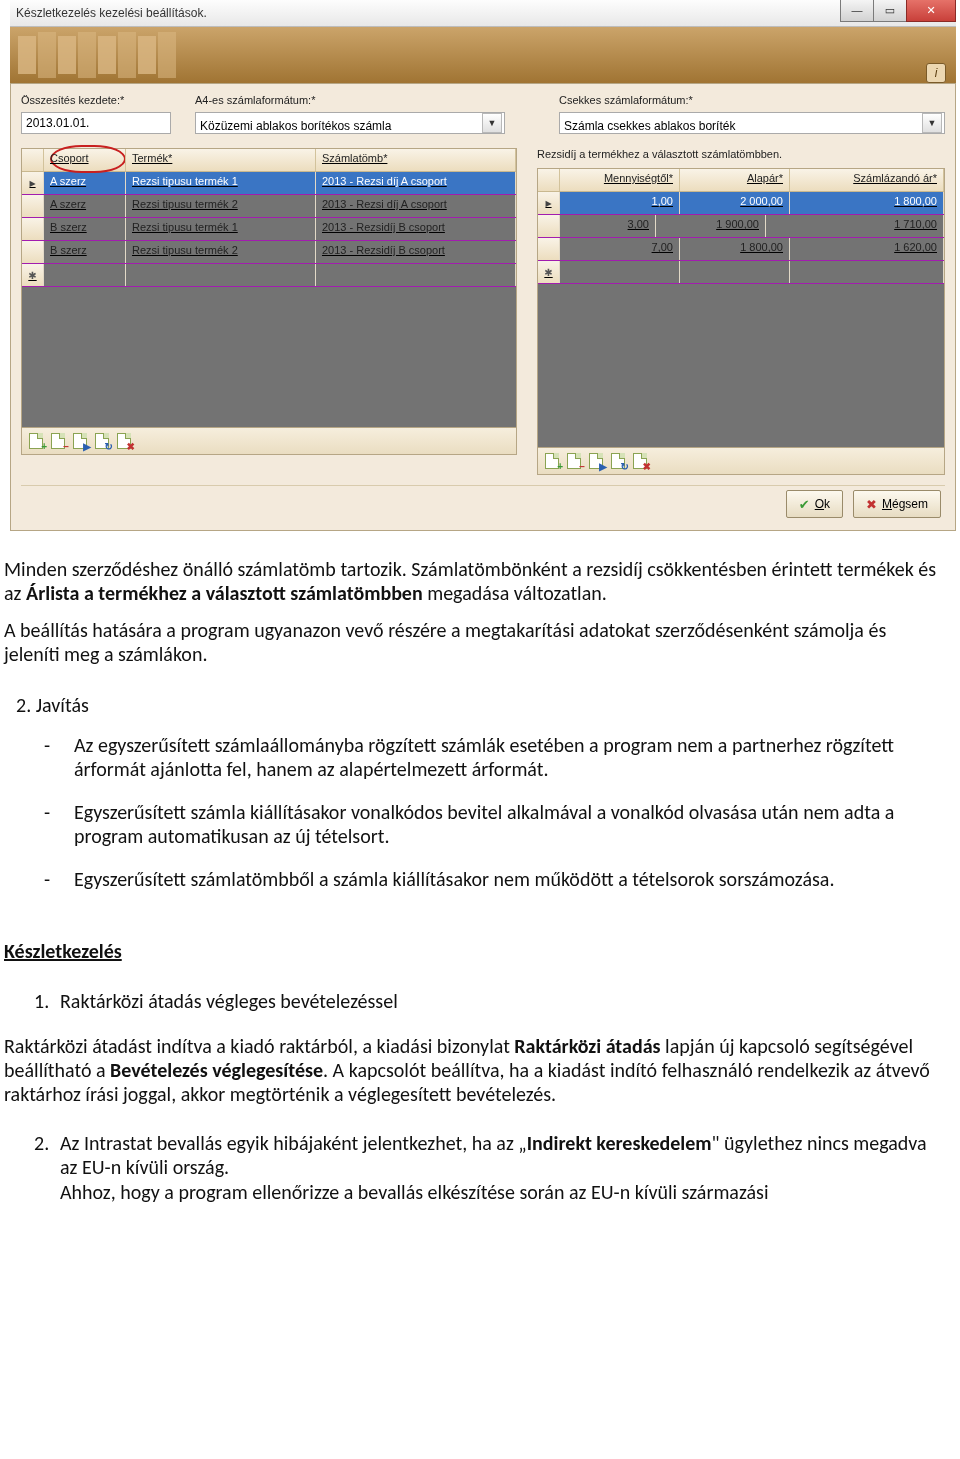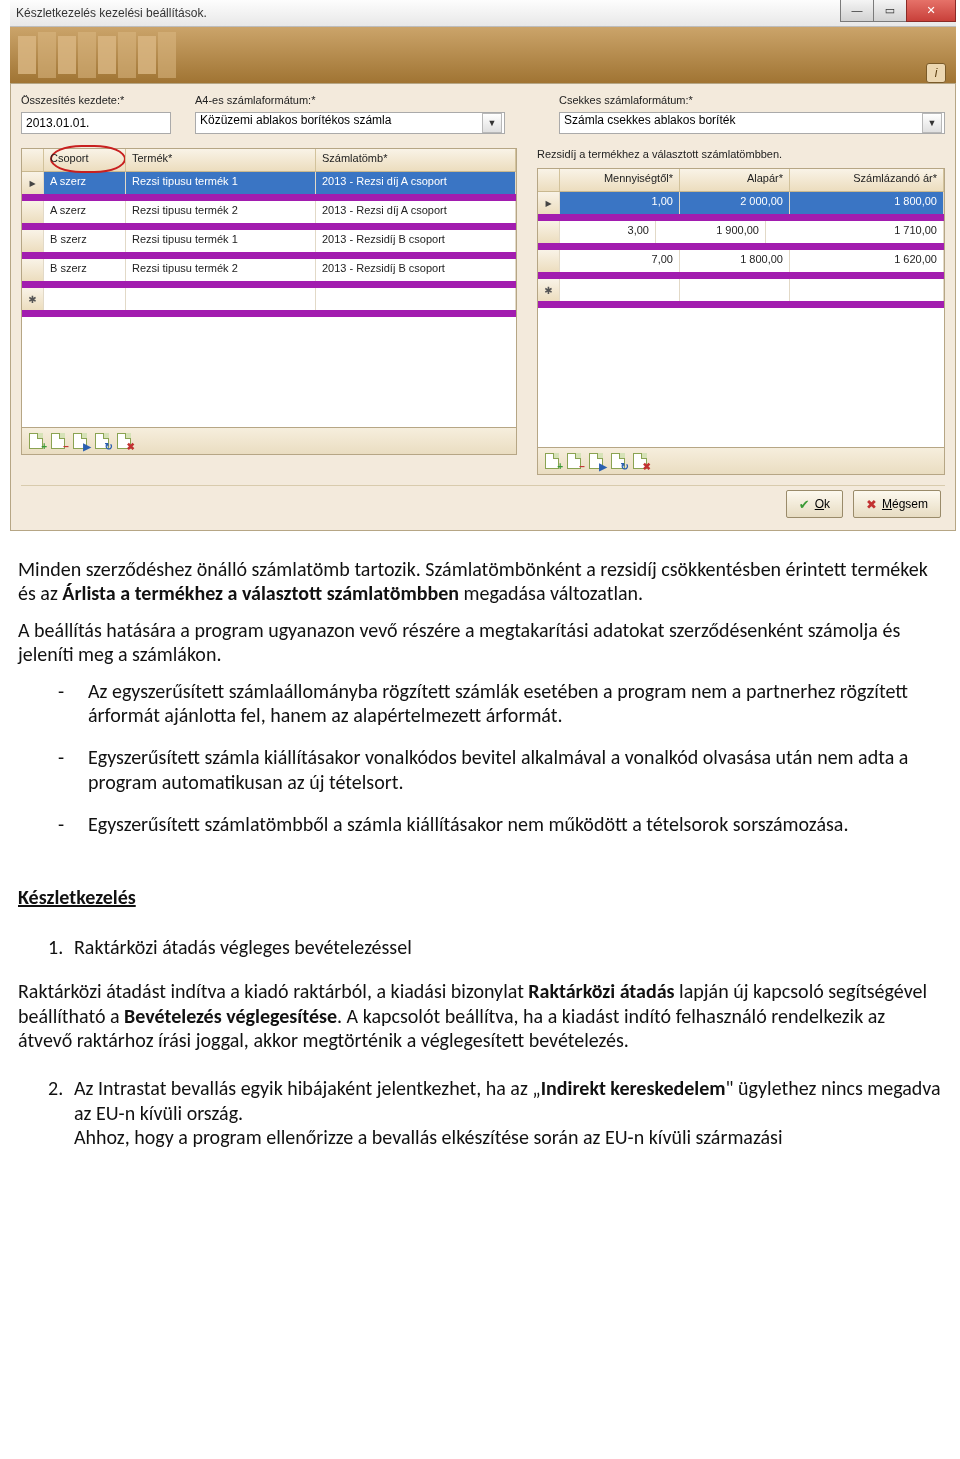--- a/index.html
+++ b/index.html
@@ -106,21 +106,21 @@
     box-sizing: border-box;
     font-size: 12px;
     display: flex;
     align-items: center;
   }
   .combo {
     height: 22px;
     border: 1px solid #aaa;
     background: #fff;
     display: flex;
-    align-items: flex-start;
+    align-items: flex-end;
     padding: 0 4px;
     box-sizing: border-box;
     font-size: 12px;
     position: relative;
   }
   .combo .caret {
     position: absolute;
     right: 2px;
     width: 18px;
     height: 18px;
@@ -141,24 +141,25 @@
     flex-direction: column;
   }
   .panel.left { flex: 0 0 496px; }
   .panel.right { flex: 1; }
   .panel-caption {
     font-size: 11px;
     color: #222;
     margin-bottom: 8px;
   }
   .grid-box {
-    background: #ffffff;
+    background: #737373;
     border: 1px solid #b6a685;
     height: 278px;
     position: relative;
+    text-decoration: underline;
   }
   .grid-header {
     display: flex;
     background: linear-gradient(#f9f3e7,#ecddbe);
     border-bottom: 1px solid #c9b88f;
     height: 22px;
   }
   .gh {
     border-right: 1px solid #d2c29b;
     font-size: 11px;
@@ -168,21 +169,21 @@
     white-space: nowrap;
     overflow: hidden;
     position: relative;
   }
   .gh.rowhead { width: 22px; padding:0;}
   .gh.right-align { text-align: right; }
   .grid-rows {}
   .gr {
     display: flex;
     height: 22px;
-    border-bottom: 7px solid #a21caf;
+    border-bottom: 1px solid #a21caf;
     font-size: 11px;
   }
   .gc {
     border-right: 1px solid #e2d9c7;
     padding: 3px 6px 0 6px;
     color: #222;
     box-sizing: border-box;
     white-space: nowrap;
     overflow: hidden;
   }
@@ -286,21 +287,21 @@
   .dlg-button .glyph { font-size: 13px; }
   .ok .glyph { color: #3a9a35; }
   .cancel .glyph { color: #c23232; }
 
   
   .doc {
     font-family: Calibri, "Segoe UI", sans-serif;
     font-size: 20px;
     line-height: 1.22;
     color: #111;
-    padding: 22px 18px 0 18px;
+    padding: 22px 18px 0 4px;
   }
   .doc p { margin: 0 0 12px 0; }
   .doc .num { margin: 26px 0 16px 12px; }
   .doc .bullet { display: flex; margin: 0 0 18px 40px; }
   .doc .bullet .dash { flex: 0 0 30px; }
   .doc .bullet .bt { flex: 1; }
   .doc .sec-head { font-weight: bold; text-decoration: underline; margin: 48px 0 26px 0; }
   .doc b { font-weight: bold; }
   .doc .num2 { margin: 0 0 8px 30px; display: flex; }
   .doc .num2 .n { flex: 0 0 26px; }
@@ -521,20 +522,21 @@
 
   </div>
 </div>
 
 <div class="doc">
   <p>
     <span>Minden szerződéshez önálló számlatömb tartozik. Számlatömbönként a rezsidíj csökkentésben érintett termékek és az </span><b>Árlista a termékhez a választott számlatömbben</b><span> megadása változatlan.</span>
   </p>
   <p>A beállítás hatására a program ugyanazon vevő részére a megtakarítási adatokat szerződésenként számolja és jeleníti meg a számlákon.</p>
 
+  <p class="num">2.  Javítás</p>
 
   <div class="bullet">
       <div class="dash">-</div>
       <div class="bt">Az egyszerűsített számlaállományba rögzített számlák esetében a program nem a partnerhez rögzített árformát ajánlotta fel, hanem az alapértelmezett árformát.</div>
     </div>
   <div class="bullet">
       <div class="dash">-</div>
       <div class="bt">Egyszerűsített számla kiállításakor vonalkódos bevitel alkalmával a vonalkód olvasása után nem adta a program automatikusan az új tételsort.</div>
     </div>
   <div class="bullet">

